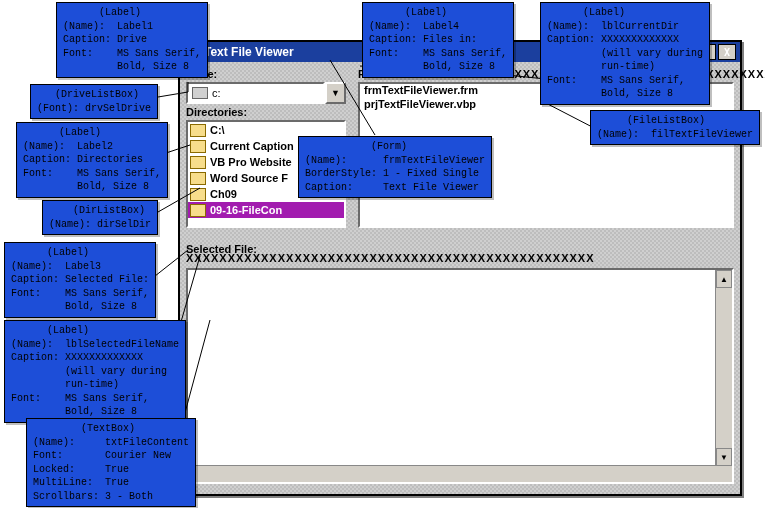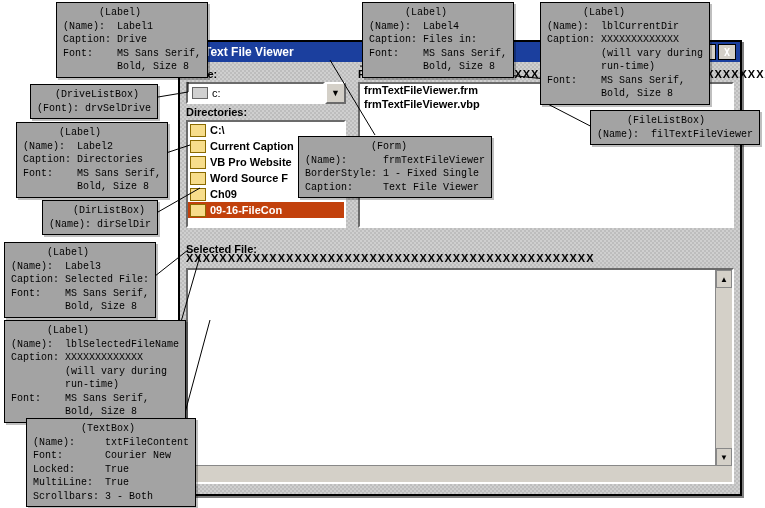--- a/index.html
+++ b/index.html
@@ -7,21 +7,21 @@
     width: 765px;
     height: 508px;
     background: #fff;
     font-family: "MS Sans Serif", Arial, sans-serif;
     font-size: 11px;
     position: relative;
     overflow: hidden;
   }
   .callout {
     position: absolute;
-    background: #a3a3a3;
+    background: #1d4ed8;
     border: 1px solid #000;
     padding: 3px 6px;
     font-family: "Courier New", monospace;
     font-size: 10px;
     line-height: 1.35;
     white-space: pre;
     z-index: 20;
     box-shadow: 2px 2px 0 rgba(0,0,0,.25);
   }
   .pointer { position: absolute; z-index: 19; pointer-events:none; }
@@ -60,21 +60,21 @@
     background:#fff; border:2px solid; border-color:#6b6b6b #fff #fff #6b6b6b;
     position:absolute; box-sizing:border-box;font-weight:bold;
   }
   .xstring { font-weight:bold; font-size:11px; letter-spacing:1px; }
   .combo { position:absolute; display:flex; }
   .combo .fld { flex:1; background:#fff; border:2px solid; border-color:#6b6b6b #fff #fff #6b6b6b; height:18px; display:flex; align-items:center; padding:0 4px; font-size:11px;}
   .combo .btn { width:17px; height:18px; background:#d4d0c8; border:2px solid; border-color:#fff #6b6b6b #6b6b6b #fff; display:flex; align-items:center; justify-content:center; font-size:9px;}
   .dir-row { display:flex; align-items:center; gap:4px; height:16px; padding:0 2px; font-size:11px; }
   .fld-icon { width:14px; height:11px; background:#f3c94b; border:1px solid #8a6a00; }
   .fld-icon.open { background:#f7dd8b; }
-  .dir-row.sel { background:#c2410c; color:#fff; }
+  .dir-row.sel { background:#a21caf; color:#fff; }
   .list-row { height:14px; padding:0 4px; font-size:11px; }
   .vscroll { position:absolute; right:0; top:0; bottom:0; width:16px; background:#d4d0c8; border-left:1px solid #888; }
   .vscroll .arrow { height:16px; background:#d4d0c8; border:1px solid #888; display:flex; align-items:center; justify-content:center; font-size:8px;}
   .hscroll { position:absolute; left:0; right:16px; bottom:0; height:16px; background:#d4d0c8; border-top:1px solid #888;}
   .drv-ico { width:14px; height:10px; background:#d0d0d0; border:1px solid #666; display:inline-block; margin-right:4px;}
 </style>
 </head>
 <body>
 
 <div class="win">
@@ -128,21 +128,21 @@
         <span>Ch09</span>
       </div>
     <div class="dir-row sel">
         <span class="fld-icon open"></span>
         <span>09-16-FileCon</span>
       </div>
   </div>
 
   <div class="sunken" style="left:178px; top:40px; width:376px; height:146px;">
     <div class="list-row">frmTextFileViewer.frm</div>
-    <div class="list-row">frmTextFileViewer.vbp</div>
+    <div class="list-row">prjTextFileViewer.vbp</div>
   </div>
 
   <div style="position:absolute; left:6px; top:201px;" class="sec-label">Selected File:</div>
   <div style="position:absolute; left:6px; top:210px;" class="xstring">XXXXXXXXXXXXXXXXXXXXXXXXXXXXXXXXXXXXXXXXXXXXXXXXX</div>
 
   <div class="sunken" style="left:6px; top:226px; width:548px; height:216px;">
     <div class="vscroll">
       <div class="arrow">▲</div>
       <div style="position:absolute; bottom:16px; left:0; right:0;">
           <div class="arrow">▼</div>

